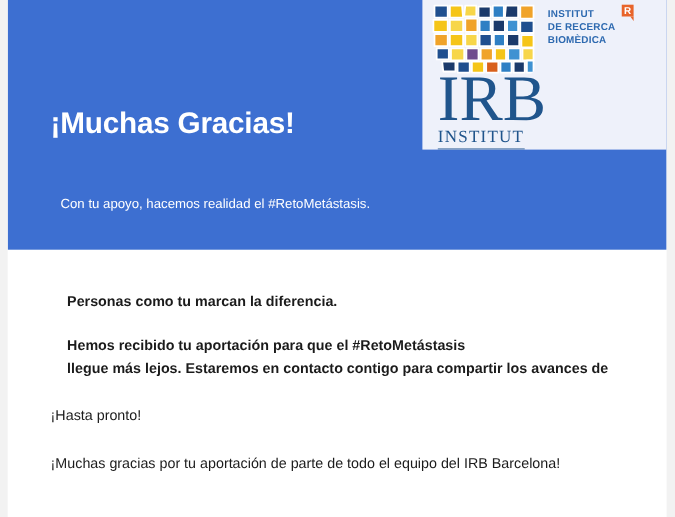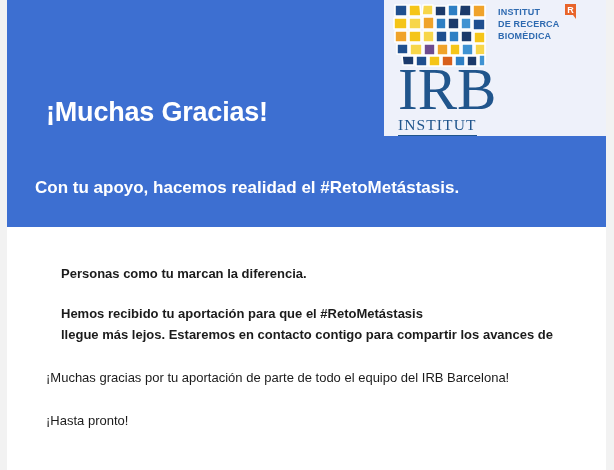--- a/index.html
+++ b/index.html
@@ -53,26 +53,26 @@
     font-size: 27px;
     font-weight: bold;
     letter-spacing: -0.2px;
     line-height: 1.1;
     white-space: nowrap;
     text-align: center;
   }
 
   .hero-subtitle {
     position: absolute;
-    left: 28px;
+    left: 48px;
     top: 178px;
     margin: 0;
     color: #ffffff;
-    font-size: 17px;
-    font-weight: bold;
+    font-size: 12px;
+    font-weight: normal;
     line-height: 1.2;
     white-space: nowrap;
   }
 
   
   .logo-box {
     position: absolute;
     left: 377px;
     top: 0;
     width: 225px;
@@ -236,18 +236,18 @@
           <div class="logo-barcelona">INSTITUT</div>
         </div>
 
       </div>
     </div>
 
     <div class="body-copy">
       <p class="para bold">Personas como tu marcan la diferencia.</p>
       <p class="para bold spacer-top">Hemos recibido tu aportación para que el #RetoMetástasis</p>
       <p class="para bold">llegue más lejos. Estaremos en contacto contigo para compartir los avances de</p>
+      <p class="para spacer-top-lg">¡Hasta pronto!</p>
       <p class="para spacer-top-lg">¡Muchas gracias por tu aportación de parte de todo el equipo del IRB Barcelona!</p>
-      <p class="para spacer-top-lg">¡Hasta pronto!</p>
     </div>
 
   </div>
 </div>
 
 </body></html>

